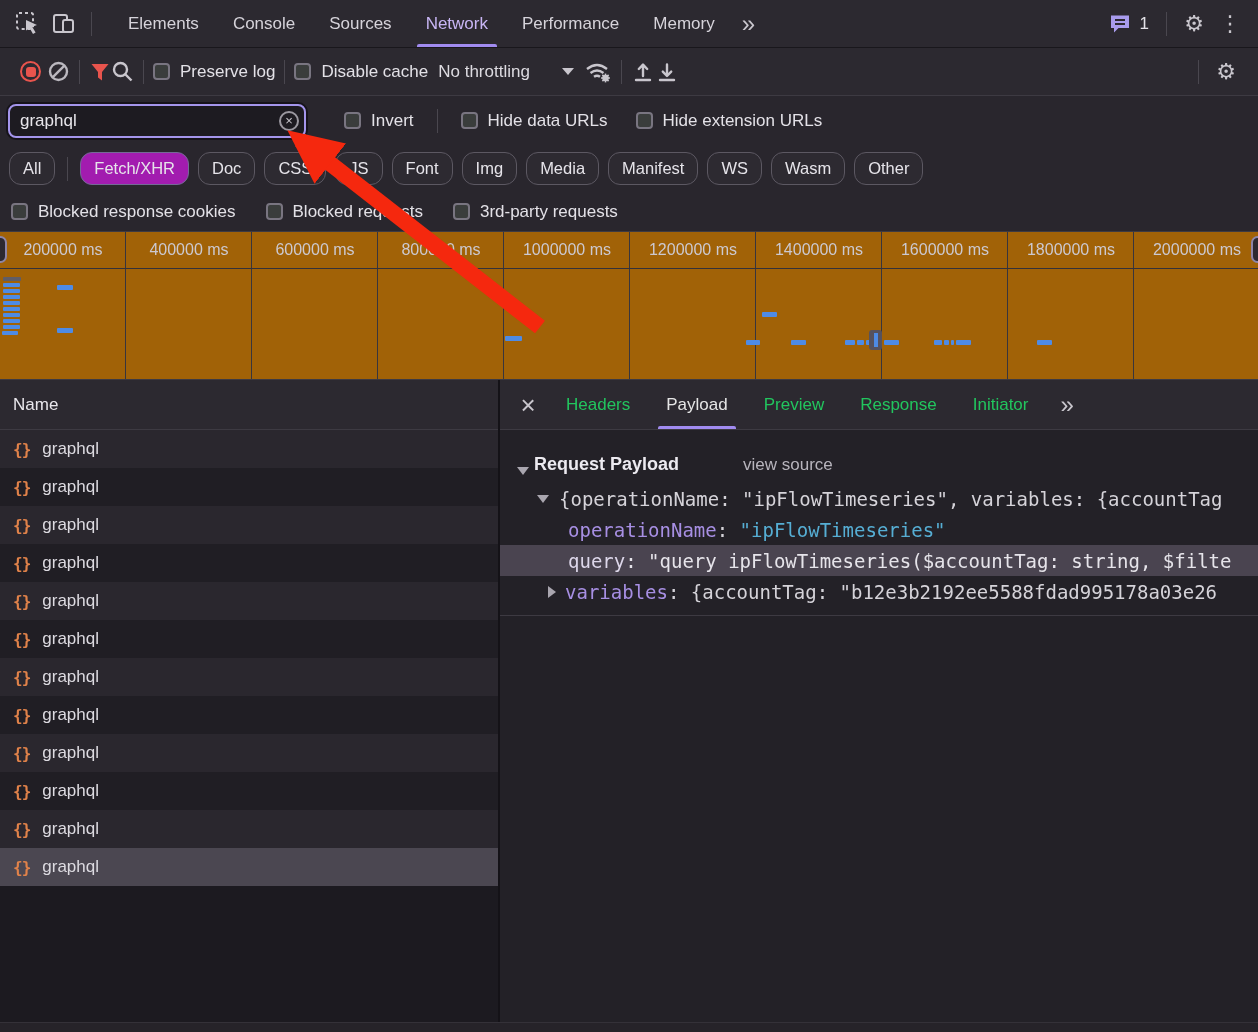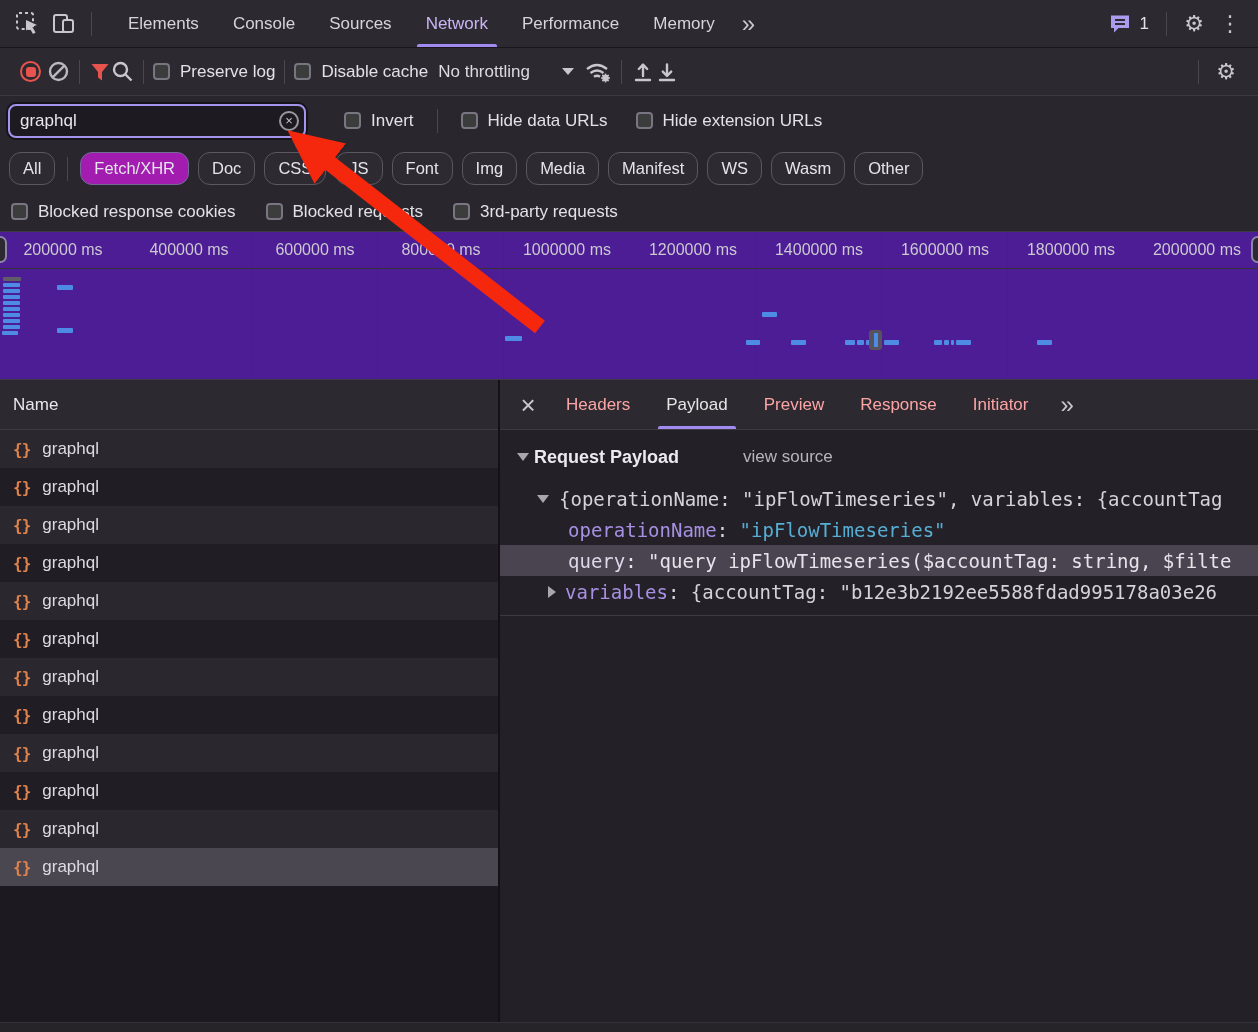--- a/index.html
+++ b/index.html
@@ -41,21 +41,21 @@
   
   .chiprow{height:47px;background:#29262d;display:flex;align-items:center;gap:9px;padding:0 9px}
   .chip{height:33px;padding:0 13px;border:1.5px solid #5c5862;border-radius:12px;font-size:16.5px;display:flex;align-items:center;color:#e6e4ea;background:#2d2a31;white-space:nowrap}
   .chip.sel{background:#a21caf;border-color:#746a96}
   .chiprow .vdiv{margin:0 3px}
 
   
   .cbrow{height:40px;background:#29262d;border-bottom:1px solid #3d3a42;display:flex;align-items:center;gap:30px;padding:0 11px}
 
   
-  .timeline{height:148px;position:relative;background:#4c1d95;border-bottom:1px solid #3d3a42;overflow:hidden}
+  .timeline{height:148px;position:relative;background:#a16207;border-bottom:1px solid #3d3a42;overflow:hidden}
   .tl-grid{position:absolute;inset:0;display:flex}
   .tl-grid .gcol{width:126px;flex:none;border-right:1px solid #38353d}
   .tl-ticks{position:absolute;left:0;top:0;right:0;height:37px;display:flex;border-bottom:1px solid #34313a}
   .tick{width:126px;flex:none;display:flex;align-items:center;justify-content:center;font-size:16px;color:#ccc9d1;white-space:nowrap}
   .tl-bars{position:absolute;inset:0}
   .bar{position:absolute;background:#4e8be5;border-radius:1px}
   .bar.muted{background:#605d66}
   .tl-marker{position:absolute;background:#56525e;border-radius:3px}
   .tl-marker::after{content:"";position:absolute;left:4.5px;top:3px;bottom:3px;width:4px;background:#4e8be5}
   .tl-handle{position:absolute;width:13px;height:27px;border:2px solid #8d85a8;border-radius:7px;background:#2c2930;top:4px;z-index:3}
@@ -67,28 +67,28 @@
   .rowlist{flex:1;overflow:hidden}
   .req{height:38px;display:flex;align-items:center;gap:12px;padding:0 13px;color:#dddbe1}
   .req.even{background:#2a272e}
   .req.odd{background:#201e24}
   .req.sel{background:#4b4751}
   .jicon{font-family:"DejaVu Sans Mono",monospace;font-size:16px;font-weight:bold;color:#e0824a;letter-spacing:-1px}
 
   .right{flex:1;min-width:0;display:flex;flex-direction:column;background:#232127;overflow:hidden}
   .dtabs{height:50px;background:#2c2930;border-bottom:1px solid #3d3a42;display:flex;align-items:center;padding:0 8px;flex:none}
   .close-x{width:40px;text-align:center;font-size:26px;color:#c9c6cd;line-height:1}
-  .dtab{padding:0 18px;height:100%;display:flex;align-items:center;color:#fca5a5;position:relative;white-space:nowrap}
+  .dtab{padding:0 18px;height:100%;display:flex;align-items:center;color:#22c55e;position:relative;white-space:nowrap}
   .dtab.sel{color:#e5e5e5}
   .dtab.sel::after{content:"";position:absolute;left:10px;right:10px;bottom:0;height:3px;background:#a18bf0;border-radius:2px 2px 0 0}
   .dtabs .more-glyph{margin-left:4px}
 
   
   .payload{padding-top:9px}
-  .ptitle{height:36px;display:flex;align-items:center;padding-left:17px}
+  .ptitle{height:36px;display:flex;align-items:flex-end;padding-left:17px}
   .tri-d{width:0;height:0;border-left:6px solid transparent;border-right:6px solid transparent;border-top:8px solid #a9a6af;flex:none}
   .tri-r{width:0;height:0;border-top:6px solid transparent;border-bottom:6px solid transparent;border-left:8px solid #a9a6af;flex:none}
   .ptitle b{font-size:18px;color:#eceaf0;margin-left:5px}
   .viewsrc{margin-left:64px;color:#b7b4bc}
   .codes{margin-top:8px;font-family:"DejaVu Sans Mono",monospace;font-size:19px;color:#d5d3d9}
   .cline{height:31px;display:flex;align-items:center;white-space:pre;overflow:hidden}
   .cline .tri-d{margin-right:10px;border-top-width:8px}
   .ind1{padding-left:37px}
   .ind2{padding-left:68px}
   .ind3{padding-left:48px}

